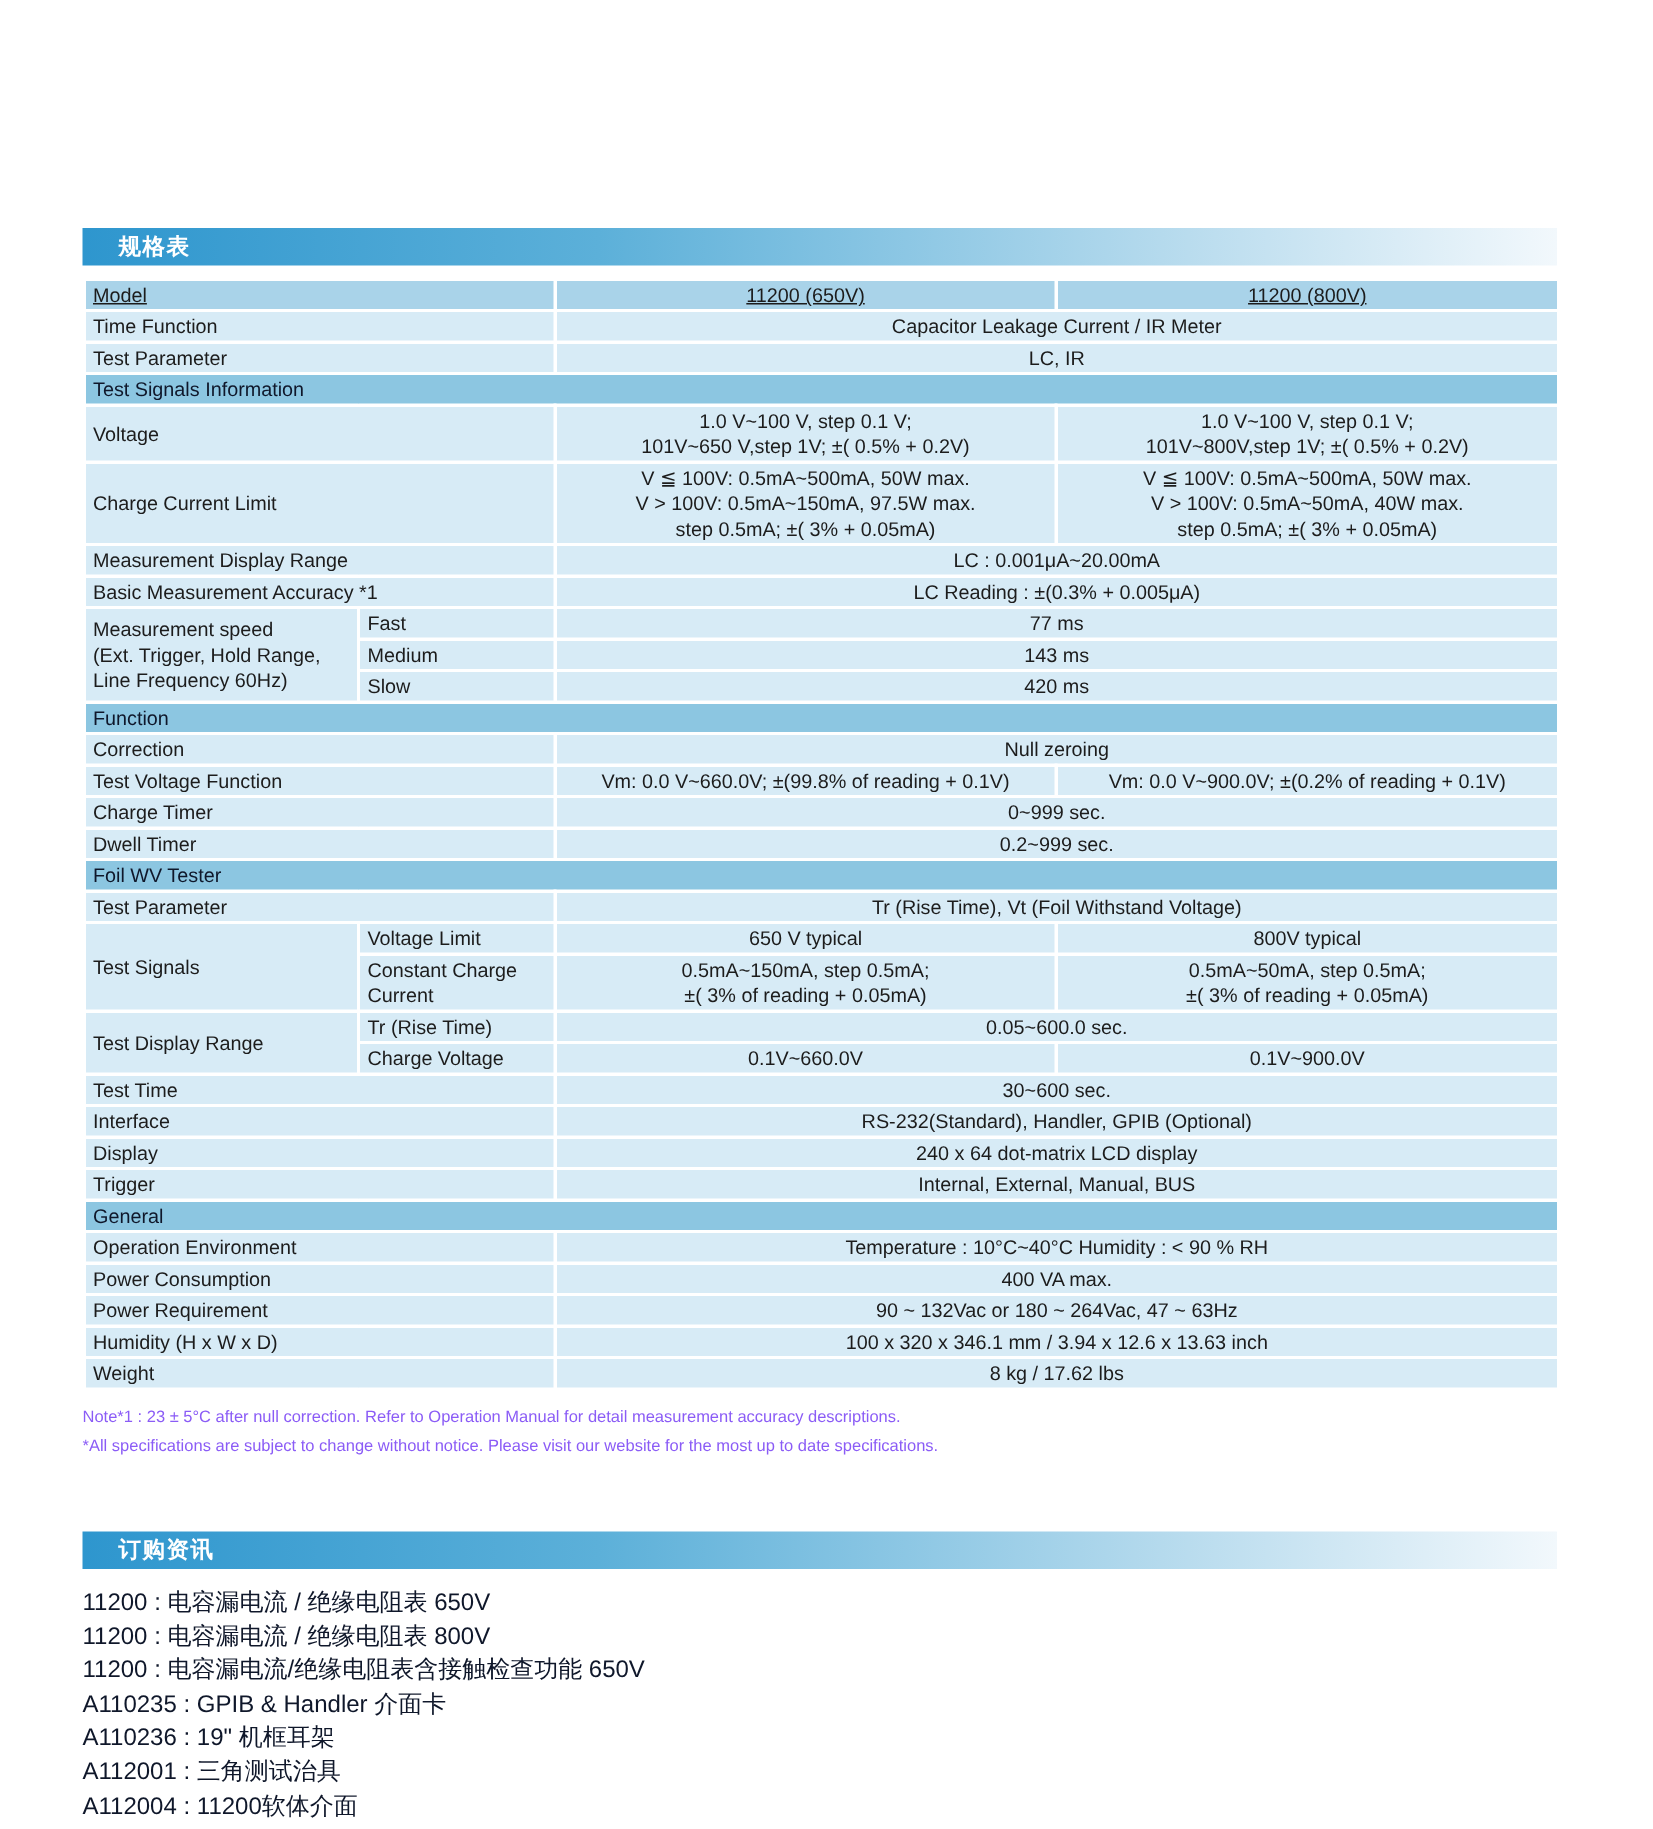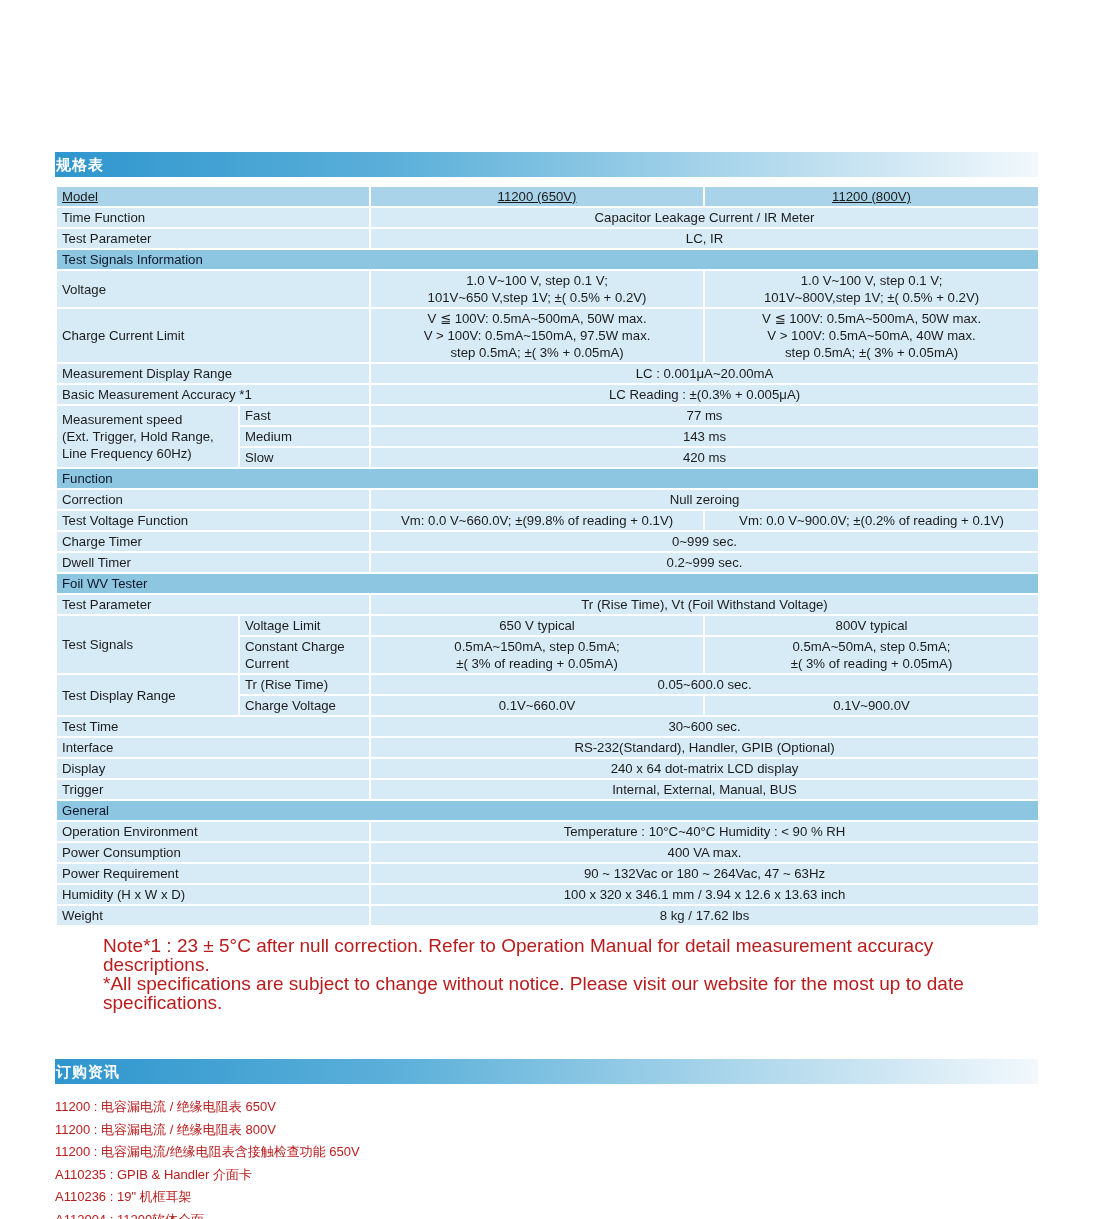--- a/index.html
+++ b/index.html
@@ -7,39 +7,39 @@
     width:1102px;height:1219px;background:#ffffff;
     font-family:"Liberation Sans","DejaVu Sans",sans-serif;
     color:#1c1c1c;-webkit-font-smoothing:antialiased;
   }
   .content{margin-left:55px;width:983px;}
   .spacer-top{height:152px;}
   .bar{
     height:25px;box-sizing:border-box;
     background:linear-gradient(to right,#2e96ce 0%,#5cb0d9 35%,#b9dcee 75%,#f2f8fc 100%);
     color:#ffffff;font-weight:bold;font-size:15px;line-height:25px;
-    padding-left:1px;letter-spacing:1px;
+    padding-left:24px;letter-spacing:1px;
   }
   table.spec{
     margin-top:8px;width:983px;table-layout:fixed;
     border-collapse:collapse;font-size:13.2px;
   }
   table.spec td{
     border:2px solid #ffffff;padding:1px 5px;line-height:17px;
     vertical-align:middle;background:#d7ebf6;height:17px;
     overflow:hidden;
   }
   td.lbl{text-align:left;}
   td.val{text-align:center;white-space:pre-line;}
   tr.model-row td{background:#a9d3e9;text-decoration:underline;}
   tr.section-row td{background:#8cc6e1;color:#0f172a;}
   td.pre{white-space:pre-line;}
-  .notes{margin-top:9px;font-size:19px;line-height:19px;color:#b91c1c;white-space:pre-line;margin-left:48px;}
+  .notes{margin-top:9px;font-size:11px;line-height:19px;color:#8b5cf6;white-space:pre-line;}
   .gap-mid{height:47px;}
-  .order-list{margin-top:12px;font-size:13px;color:#b91c1c;}
+  .order-list{margin-top:12px;font-size:16px;color:#0f172a;}
   .order-list div{line-height:22.6px;}
 </style>
 </head>
 <body>
 
 <div class="spacer-top"></div>
 
 <div class="content">
 
   <div class="bar">
@@ -215,17 +215,18 @@
       <div>11200 : 电容漏电流 / 绝缘电阻表 650V</div>
 
       <div>11200 : 电容漏电流 / 绝缘电阻表 800V</div>
 
       <div>11200 : 电容漏电流/绝缘电阻表含接触检查功能 650V</div>
 
       <div>A110235 : GPIB &amp; Handler 介面卡</div>
 
       <div>A110236 : 19" 机框耳架</div>
 
+      <div>A112001 : 三角测试治具</div>
 
       <div>A112004 : 11200软体介面</div>
     </div>
 
 </div>
 
 </body></html>

